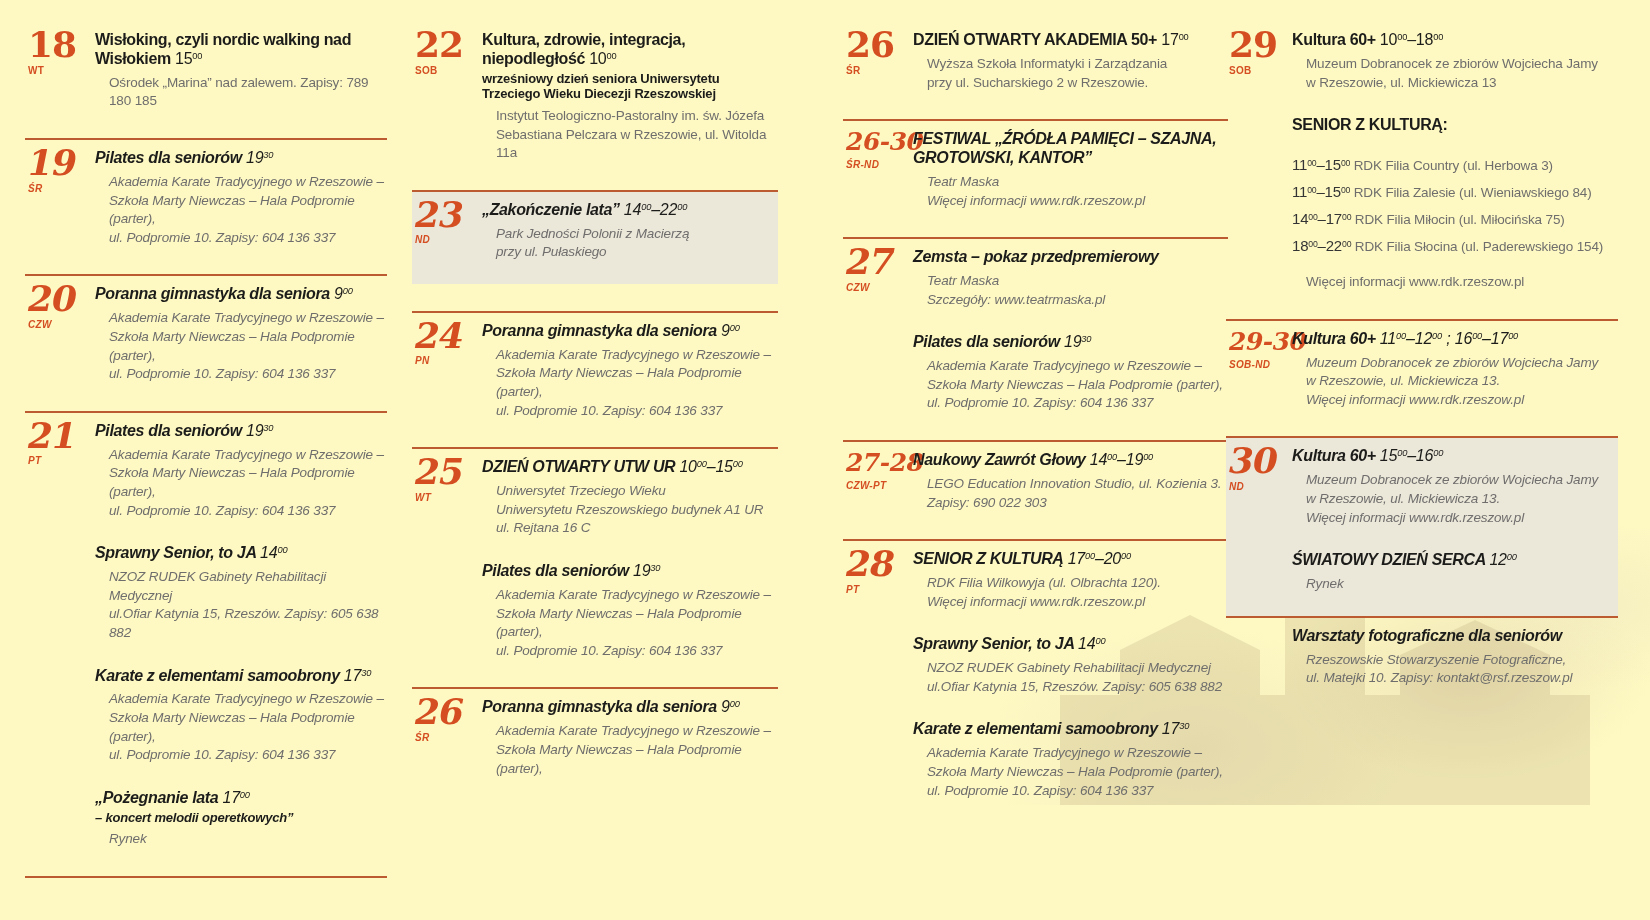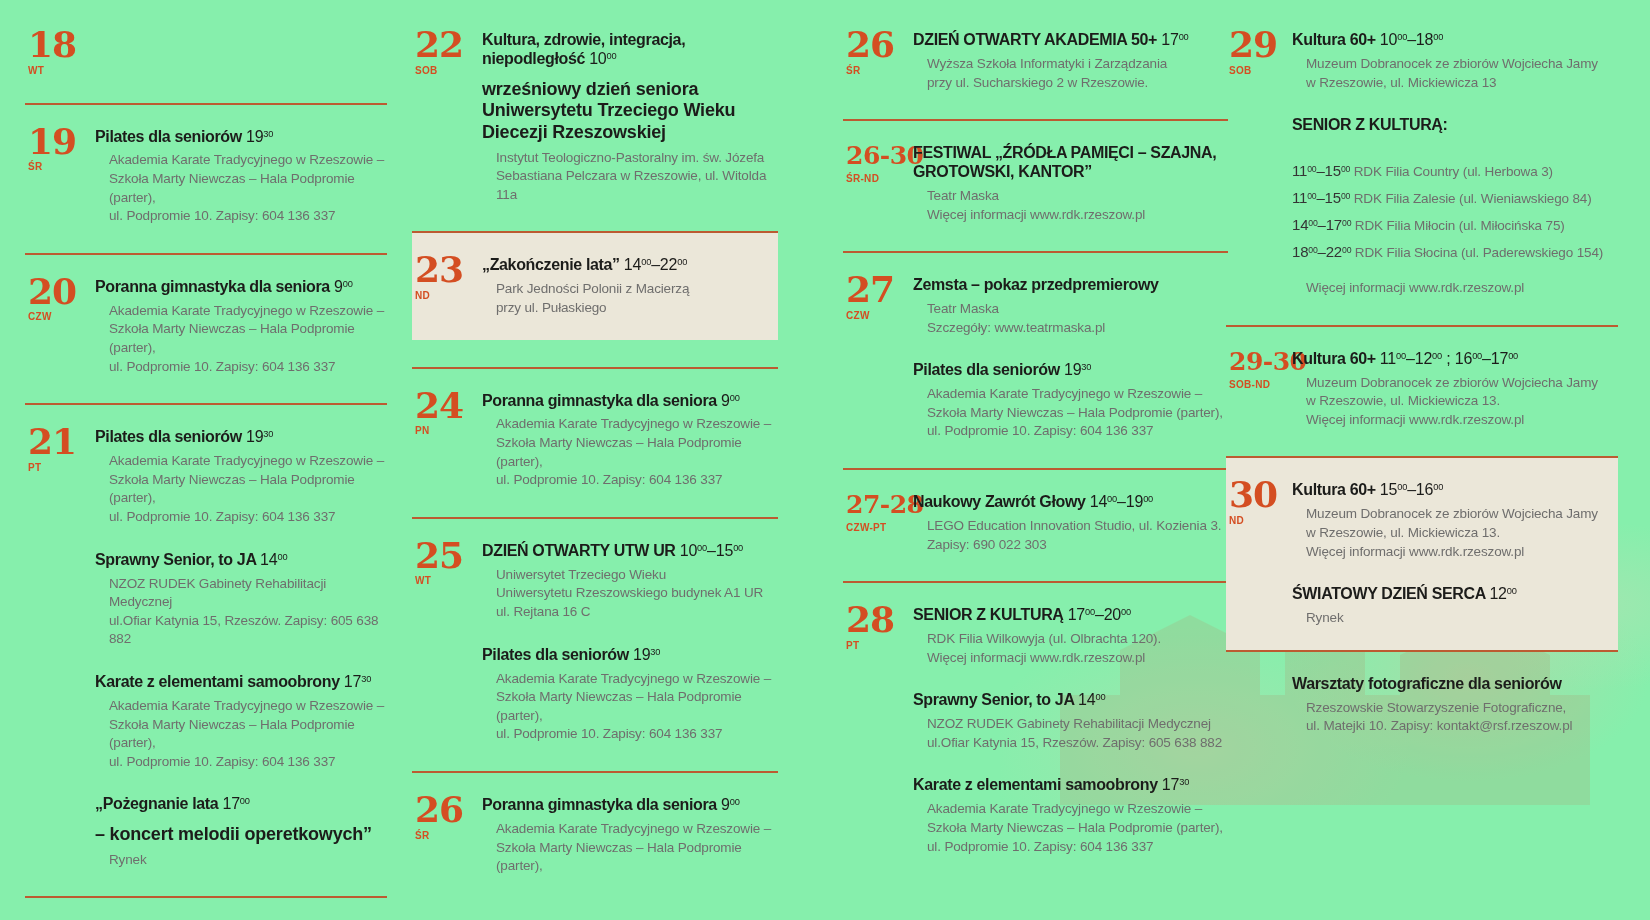--- a/index.html
+++ b/index.html
@@ -9,42 +9,42 @@
     --title:#1c1c1a;
     --detail:#6f6e6d;
   }
   *{margin:0;padding:0;box-sizing:border-box;}
   html,body{width:1650px;height:920px;}
   body{
     background:#ffffff;
     font-family:"Liberation Sans", sans-serif;
     overflow:hidden;
   }
-  .page{position:relative;width:1650px;height:920px;background:#86efac;}
+  .page{position:relative;width:1650px;height:920px;background:#fef9c3;}
 
   
   .bg-art{
     position:absolute;left:1000px;top:520px;width:650px;height:285px;
     pointer-events:none;
     background:
       radial-gradient(260px 150px at 72% 55%, rgba(213,196,162,.38), rgba(213,196,162,0) 70%),
       radial-gradient(300px 170px at 30% 80%, rgba(220,206,176,.30), rgba(220,206,176,0) 72%),
       radial-gradient(220px 120px at 92% 30%, rgba(224,211,184,.28), rgba(224,211,184,0) 70%);
   }
   .bg-art svg{position:absolute;left:0;bottom:0;opacity:.22;}
 
   .column{position:absolute;top:18px;}
   .col-1{left:25px;width:362px;}
   .col-2{left:412px;width:366px;}
   .col-3{left:843px;width:385px;}
   .col-4{left:1226px;width:392px;}
 
   .entry{display:flex;margin-top:27px;}
   .entry:first-child{margin-top:12px;}
-  .entry.has-divider{border-top:2px solid var(--divider);padding-top:22px;}
+  .entry.has-divider{border-top:2px solid var(--divider);padding-top:8px;font-style:italic;}
   .entry.highlight{background:var(--highlight);padding-bottom:22px;padding-right:10px;}
   .entry.flush{margin-top:0;}
 
   .date-cell{width:70px;flex-shrink:0;padding-left:3px;}
   .col-4 .date-cell{width:66px;}
   .date-num{
     font-family:"DejaVu Serif", serif;
     font-weight:700;color:var(--accent);
     font-size:36px;line-height:.82;letter-spacing:-1px;white-space:nowrap;
   }
@@ -56,30 +56,30 @@
 
   .content{flex:1;min-width:0;padding-top:1px;}
   .event + .event{margin-top:24px;}
   .event-title{
     color:var(--title);font-weight:700;font-size:16px;line-height:1.18;
     letter-spacing:-.35px;
   }
   .event-title .time{font-weight:400;letter-spacing:-.2px;white-space:nowrap;}
   .event-title sup, .sched-time sup{font-size:.58em;vertical-align:.5em;}
   .event-subtitle{
-    color:var(--title);font-weight:700;font-size:18px;line-height:1.2;
-    letter-spacing:-.2px;margin-top:10px;
+    color:var(--title);font-weight:700;font-size:13px;line-height:1.2;
+    letter-spacing:-.2px;margin-top:2px;
   }
   .details{margin-top:5px;padding-left:14px;}
   .detail-line{
     color:var(--detail);font-size:13.5px;line-height:1.38;letter-spacing:-.15px;
   }
   .details.gap-top{margin-top:18px;}
 
-  .schedule{margin-top:27px;}
+  .schedule{margin-top:21px;}
   .sched-row{margin-top:9px;white-space:nowrap;}
   .sched-row:first-child{margin-top:12px;}
   .sched-time{color:#343434;font-size:15px;letter-spacing:-.2px;}
   .sched-text{color:var(--detail);font-size:13.5px;letter-spacing:-.15px;}
 </style>
 </head>
 <body>
 
 <div class="page">
   <div class="bg-art">
@@ -98,20 +98,28 @@
       </g>
     </svg>
   </div>
   <main>
       <section class="column col-1">
         <div class="entry">
           <div class="date-cell">
             <div class="date-num">18</div>
             <div class="date-day">WT</div>
           </div>
+          <div class="content">
+            <div class="event">
+              <h3 class="event-title"><span class="t">Wisłoking, czyli nordic walking nad Wisłokiem</span> <span class="time">15<sup>00</sup></span></h3>
+              <div class="details">
+                <div class="detail-line">Ośrodek „Marina” nad zalewem. Zapisy: 789 180 185</div>
+              </div>
+            </div>
+          </div>
         </div>
         <div class="entry has-divider">
           <div class="date-cell">
             <div class="date-num">19</div>
             <div class="date-day">ŚR</div>
           </div>
           <div class="content">
             <div class="event">
               <h3 class="event-title"><span class="t">Pilates dla seniorów</span> <span class="time">19<sup>30</sup></span></h3>
               <div class="details">

